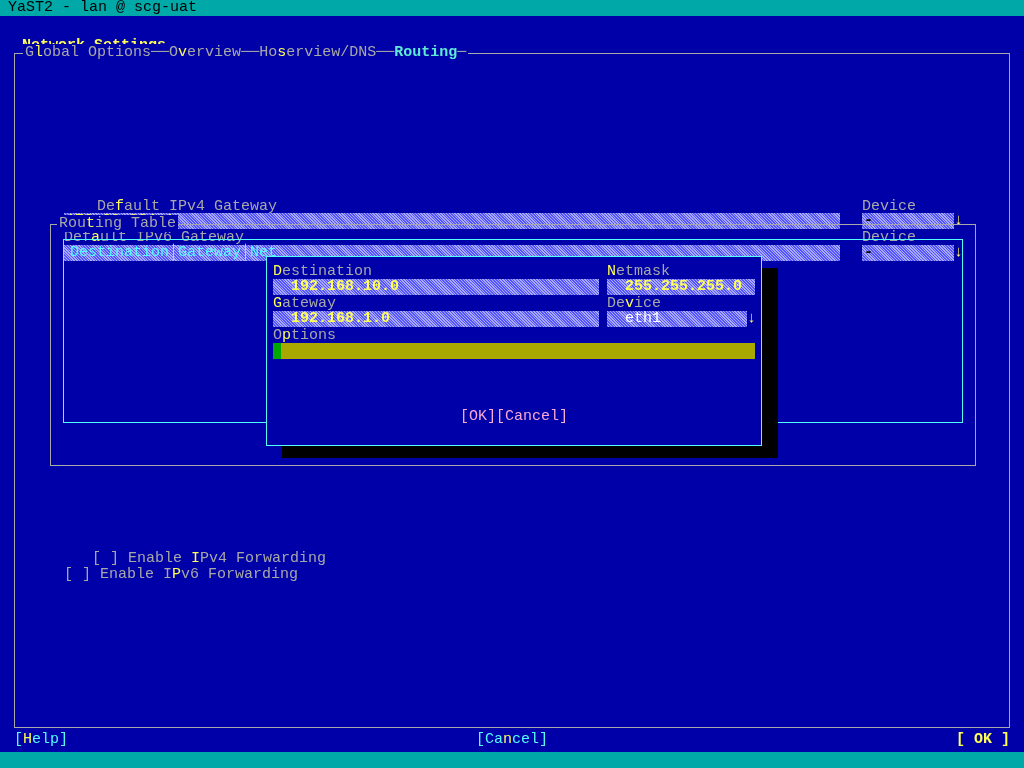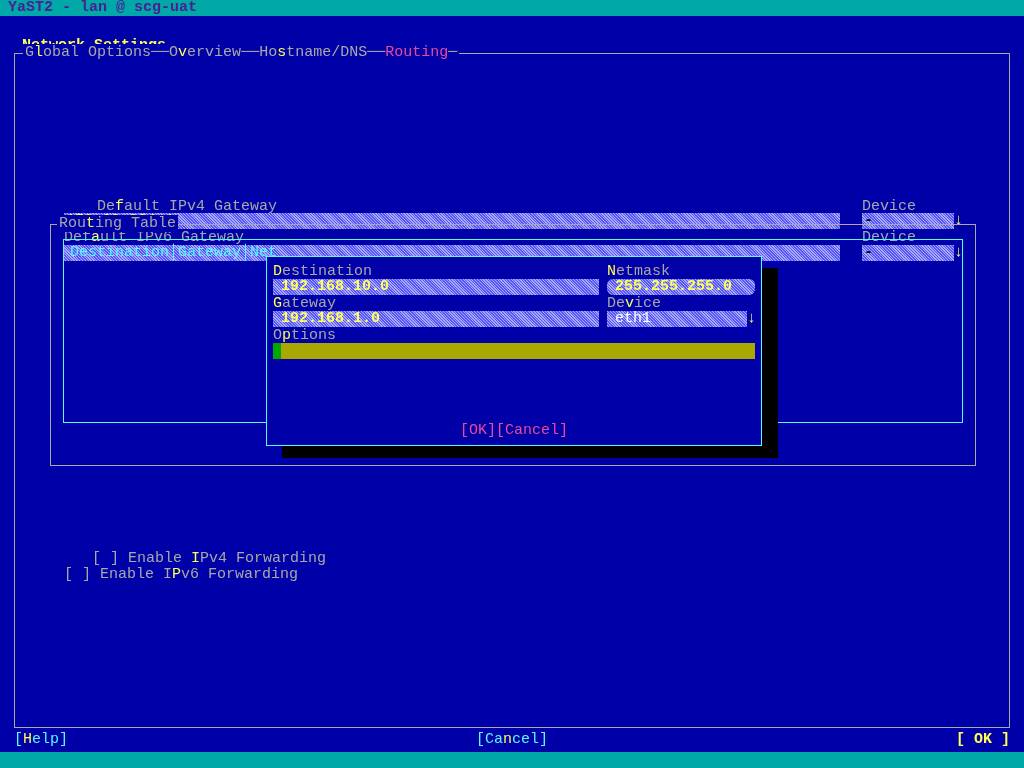--- a/index.html
+++ b/index.html
@@ -8,25 +8,25 @@
     font-size: 15px;
     background: #0000a8;
     color: #a8a8a8;
     width: 1024px;
     height: 768px;
     overflow: hidden;
     position: relative;
   }
   .titlebar {
     background: #00a8a8;
-    color: #4c1d95;
+    color: #000000;
     height: 16px;
     line-height: 16px;
     padding-left: 8px;
-    font-weight: bold;
+    font-weight: normal;
   }
   .bottombar {
     position: absolute;
     bottom: 0; left: 0; right: 0;
     background: #00a8a8;
     height: 16px;
   }
   .page-title {
     color: #ffff54;
     font-weight: bold;
@@ -39,21 +39,21 @@
     border: 1px solid #a8a8a8;
   }
   .tabs {
     position: absolute;
     top: -10px; left: 8px;
     background: #0000a8;
     padding: 0 2px;
     color: #a8a8a8;
   }
   .tabs .hl { color: #ffff54; }
-  .tabs .active { color: #ec4899; font-weight: normal; }
+  .tabs .active { color: #5eead4; font-weight: bold; }
   .dash { color: #a8a8a8; }
   .label { color: #a8a8a8; }
   .label .hl { color: #ffff54; }
   .field {
     position: absolute;
     height: 16px;
     background: repeating-linear-gradient(45deg,#5454fc 0 1px,#a8a8fc 1px 2px);
     color: #000;
     padding-left: 2px;
     line-height: 16px;
@@ -112,40 +112,40 @@
   }
   .dlg-label { position: absolute; color: #a8a8a8; }
   .dlg-label .hl { color: #ffff54; }
   .dlg-input {
     position: absolute;
     height: 16px;
     background: repeating-linear-gradient(45deg,#5454fc 0 1px,#a8a8fc 1px 2px);
     color: #ffff54;
     font-weight: bold;
     line-height: 16px;
-    padding-left: 8px;
+    padding-left: 18px;
   }
   .dlg-input.white { color: #fff; font-weight: normal; }
   .dlg-options-active {
     position: absolute;
     height: 16px;
     background: #a8a800;
     left: 6px; right: 6px;
   }
   .dlg-options-cursor {
     position: absolute;
     height: 16px; width: 8px;
     background: #00a800;
     left: 6px;
   }
   .dlg-btns {
     position: absolute;
-    bottom: 6px; left: 0; right: 0;
+    bottom: 20px; left: 0; right: 0;
     text-align: center;
-    color: #ec4899;
+    color: #f9a8d4;
   }
   .checkbox-row {
     position: absolute;
     color: #a8a8a8;
   }
   .checkbox-row .hl { color: #ffff54; }
   .footer {
     position: absolute;
     bottom: 20px; left: 14px; right: 14px;
     color: #54fcfc;
@@ -158,21 +158,21 @@
 </style>
 </head>
 <body>
 
 <div class="titlebar">YaST2 - lan @ scg-uat</div>
 
 <div class="page-title">Network Settings</div>
 
 <div class="outer-frame">
   <div class="tabs">
-    <span><span>G</span><span class="hl">l</span><span>obal Options</span></span><span class="dash">──</span><span><span>O</span><span class="hl">v</span><span>erview</span></span><span class="dash">──</span><span><span>Ho</span><span class="hl">s</span><span>tname/DNS</span></span><span class="dash">──</span><span class="active"><span>R</span><span>outing</span></span><span class="dash">─</span>
+    <span><span>G</span><span class="hl">l</span><span>obal Options</span></span><span class="dash">──</span><span><span>O</span><span class="hl">v</span><span>erview</span></span><span class="dash">──</span><span><span>Ho</span><span class="hl">s</span><span>erview/DNS</span></span><span class="dash">──</span><span class="active"><span>R</span><span>outing</span></span><span class="dash">─</span>
   </div>
 </div>
 
 <div class="label" style="position:absolute;top:198px;left:64px;margin-left:33px;">
   <span>De</span><span class="hl">f</span><span>ault IPv4 Gateway</span>
 </div>
 <div class="field yellowtxt" style="top:213px;left:64px;width:776px;">172.23.224.1</div>
 <div class="label" style="position:absolute;top:198px;left:862px;">Device</div>
 <div class="field" style="top:213px;left:862px;width:92px;">-</div>
 <div class="arrow" style="top:213px;left:954px;">↓</div>
@@ -195,21 +195,21 @@
   <div class="btn-row">
     <span class="btn y"><span>[</span><span class="hl">A</span><span>dd]</span></span><span class="btn">[Edit]</span><span class="btn">[Delete]</span>
   </div>
 </div>
 
 <div class="dialog-shadow"></div>
 <div class="dialog">
   <div class="dlg-label" style="top:6px;left:6px;"><span class="hl">D</span><span>estination</span></div>
   <div class="dlg-label" style="top:6px;left:340px;"><span class="hl">N</span><span>etmask</span></div>
   <div class="dlg-input" style="top:22px;left:6px;width:326px;">192.168.10.0</div>
-  <div class="dlg-input" style="top:22px;left:340px;width:148px;border-radius:6px;">255.255.255.0</div>
+  <div class="dlg-input" style="top:22px;left:340px;width:148px;">255.255.255.0</div>
 
   <div class="dlg-label" style="top:38px;left:6px;"><span class="hl">G</span><span>ateway</span></div>
   <div class="dlg-label" style="top:38px;left:340px;"><span>De</span><span class="hl">v</span><span>ice</span></div>
   <div class="dlg-input" style="top:54px;left:6px;width:326px;">192.168.1.0</div>
   <div class="dlg-input white" style="top:54px;left:340px;width:140px;">eth1</div>
   <div class="arrow" style="top:54px;left:480px;">↓</div>
 
   <div class="dlg-label" style="top:70px;left:6px;"><span>O</span><span class="hl">p</span><span>tions</span></div>
   <div class="dlg-options-active" style="top:86px;"></div>
   <div class="dlg-options-cursor" style="top:86px;"></div>

